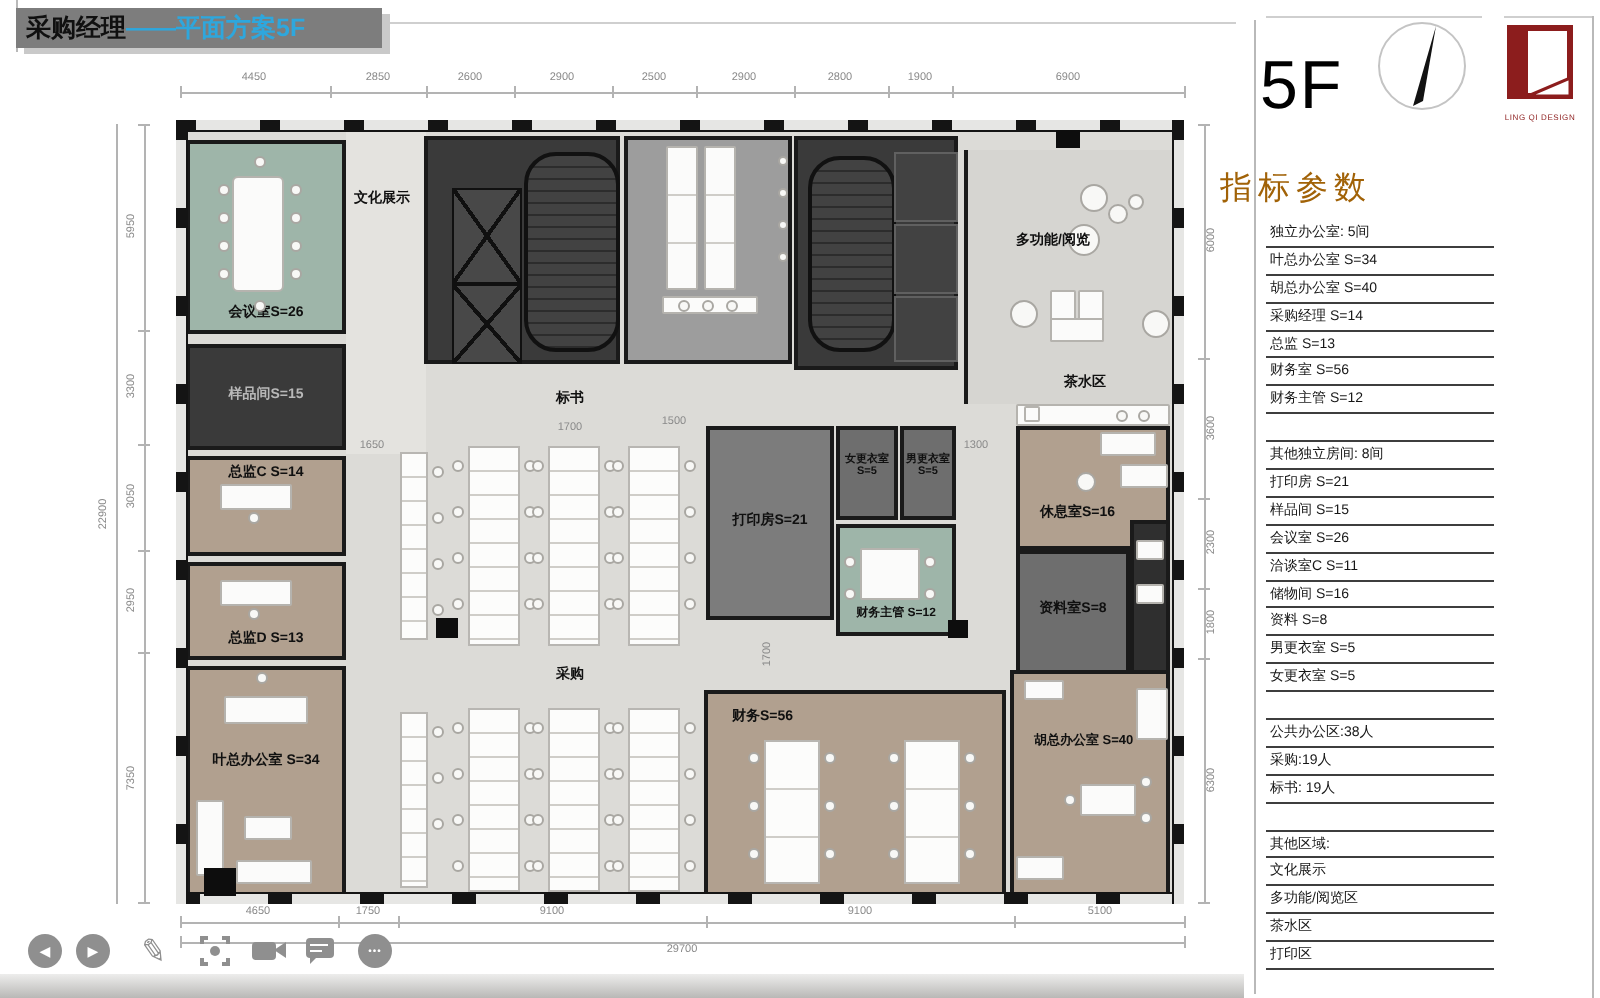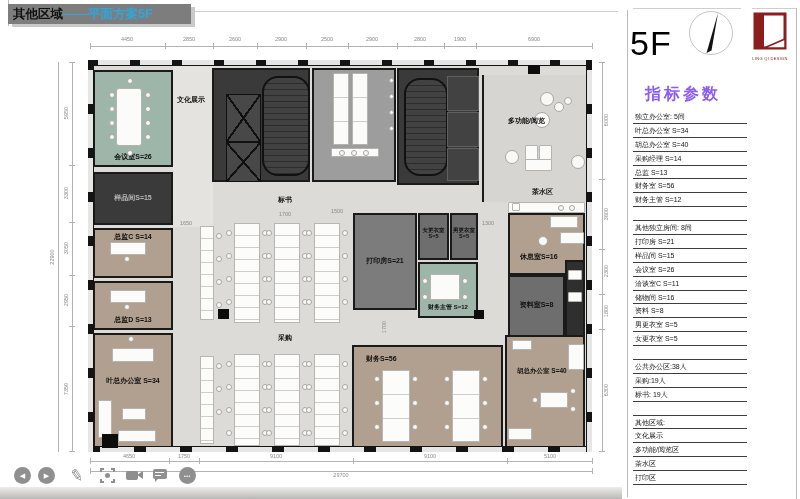--- a/index.html
+++ b/index.html
@@ -46,21 +46,21 @@
     background-image:linear-gradient(to top right,transparent calc(50% - 1px),#101010 calc(50% - 1px),#101010 calc(50% + 1px),transparent calc(50% + 1px)),
                      linear-gradient(to bottom right,transparent calc(50% - 1px),#101010 calc(50% - 1px),#101010 calc(50% + 1px),transparent calc(50% + 1px))}
   .stair{position:absolute;border:2px solid #111;border-radius:16px;z-index:2;
     background:repeating-linear-gradient(180deg,#424242 0 5px,#2c2c2c 5px 6px)}
   .cell{position:absolute;border:1px solid #606060;background:#424242;z-index:2}
   
   .dim{position:absolute;font-size:5.5px;color:#8a8a8a;white-space:nowrap;z-index:4;transform:translate(-50%,0)}
   .dim.rot{transform:translate(-50%,-50%) rotate(-90deg)}
   .dline{position:absolute;background:#b3b3b3;z-index:0}
   
-  #panel-head{position:absolute;left:645px;top:84px;font-size:16px;font-weight:bold;letter-spacing:3px;color:#8b5cf6}
+  #panel-head{position:absolute;left:610px;top:84px;font-size:16px;font-weight:normal;letter-spacing:3px;color:#a16207}
   #panel-rows{position:absolute;left:633px;top:110px;width:114px}
   .p-row{height:12.9px;line-height:13.4px;border-bottom:1px solid #3e3e3e;font-size:7px;color:#161616;
          padding-left:2px;overflow:hidden;white-space:nowrap}
   
   #floor-badge{position:absolute;left:630px;top:24px;font-size:34px;color:#000;letter-spacing:1px}
   #logo-text{position:absolute;left:746px;top:56px;width:48px;text-align:center;font-size:4px;color:#8c1d1d;letter-spacing:.3px}
   
   .tb-circle{position:absolute;width:17px;height:17px;border-radius:50%;background:#8f8f8f;color:#fff;
              display:flex;align-items:center;justify-content:center;font-size:7px;z-index:6}
   .pen{position:absolute;font-size:16px;color:#8f8f8f;z-index:6;transform:rotate(10deg)}
@@ -78,21 +78,21 @@
   .cmt{position:absolute;width:14px;height:10px;background:#8f8f8f;border-radius:2px;z-index:6}
   .cmt:after{content:"";position:absolute;left:2px;bottom:-3px;border:3px solid transparent;border-top-color:#8f8f8f;border-left-color:#8f8f8f}
   .cmt i{position:absolute;left:2px;height:1.4px;background:#fff}
   .bottom-band{position:absolute;left:0;top:487px;width:622px;height:12px;
                background:linear-gradient(180deg,#ededec,#b9b8b6)}
 </style>
 </head>
 <body>
 
 <div class="titlebar">
-  <span class="t-black">其他区域</span>
+  <span class="t-black">采购经理</span>
     <span class="t-blue">——</span>
     <span class="t-blue">平面方案5F</span>
 </div>
 <div class="thinline" style="left:186px;top:11px;width:432px"></div>
 <div class="thinline" style="left:633px;top:8px;width:108px"></div>
 <div class="thinline" style="left:752px;top:8px;width:45px"></div>
 <div class="vline" style="left:627px;top:10px;height:487px"></div>
 <div class="vline" style="left:796px;top:8px;height:491px"></div>
 <div class="vline" style="left:8px;top:0;height:26px"></div>
 

